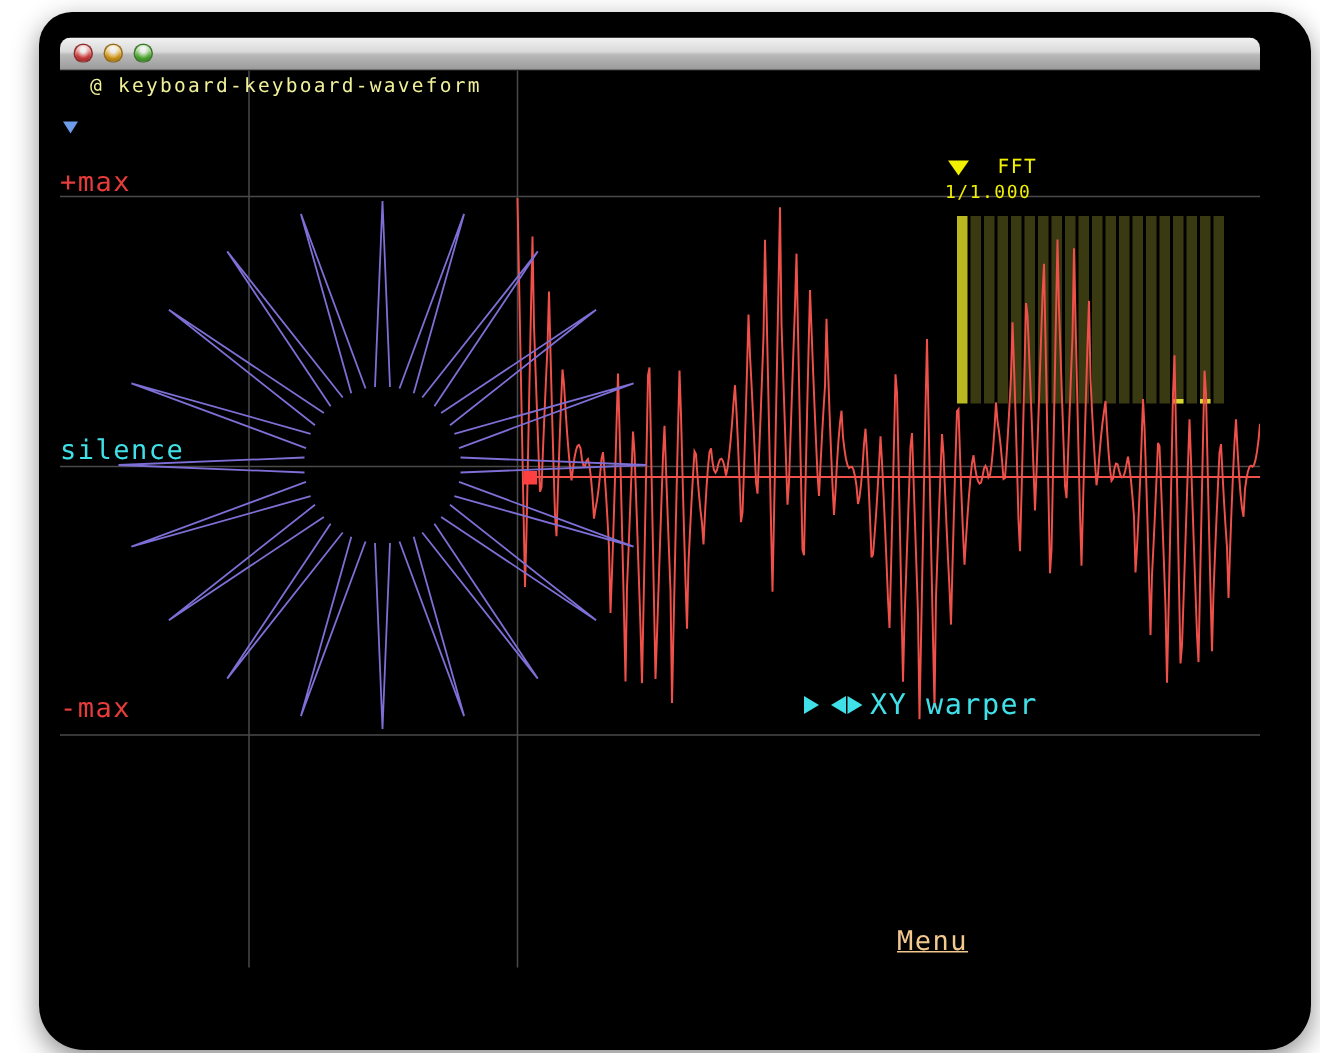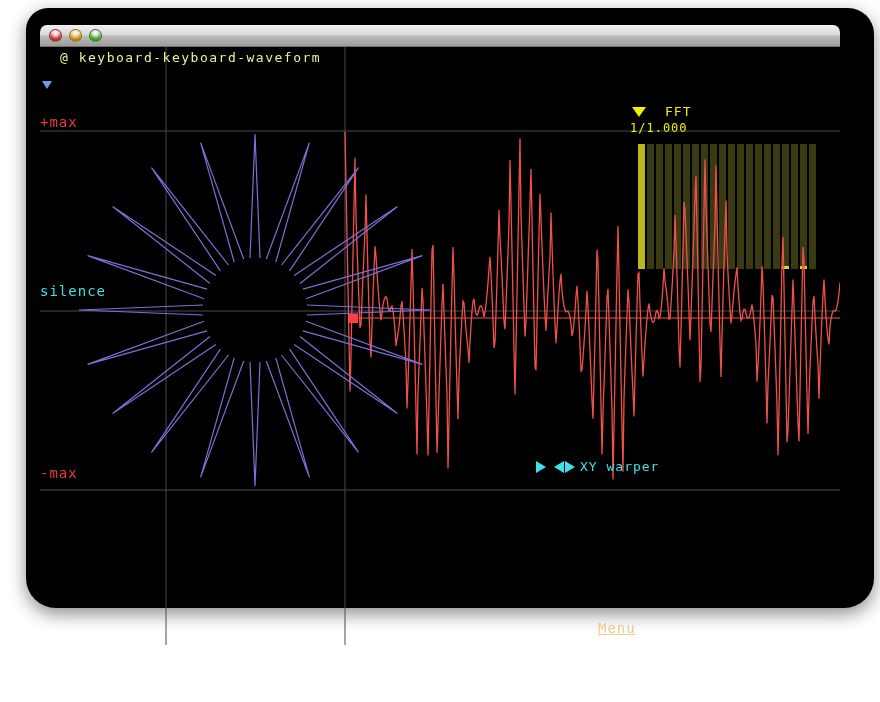--- a/index.html
+++ b/index.html
@@ -3,43 +3,43 @@
 <meta charset="utf-8">
 <style>
   :root{
     --c-red:#e83c3c; --c-coral:#f0504a; --c-cyan:#40e0e8; --c-yellow:#f0f000;
     --c-paleyellow:#f0f09a; --c-peach:#f2c88e; --c-purple:#7d6fd6; --c-blue:#6f9ce8;
     --c-grid:#4a4a4a; --c-bar:#3a3a12; --c-bar-active:#b9b91f; --c-marker:#ff4040;
   }
   *{margin:0;padding:0;box-sizing:border-box;}
   html,body{width:880px;height:702px;background:#ffffff;overflow:hidden;
     font-family:"DejaVu Sans Mono","Liberation Mono",monospace;}
-  .window{position:absolute;left:26px;top:8px;width:848px;height:600px;
+  .window{position:absolute;left:26px;top:8px;width:848px;height:692px;
     background:#000;border-radius:22px 26px 30px 30px;
     box-shadow:0 6px 18px rgba(0,0,0,.45);}
   .titlebar{position:absolute;left:14px;top:17px;width:800px;height:22px;
     border-radius:7px 7px 0 0;
     background:linear-gradient(#f2f2f2 0%,#d9d9d9 45%,#b9b9b9 55%,#9c9c9c 100%);
     border-bottom:1px solid #6f6f6f;}
   .lights{position:absolute;left:9px;top:4px;display:flex;gap:7px;}
   .tl{width:13px;height:13px;border-radius:50%;border:1px solid rgba(0,0,0,.35);
     box-shadow:inset 0 2px 2px rgba(255,255,255,.6), inset 0 -2px 2px rgba(0,0,0,.25);}
   .screen{position:absolute;left:14px;top:39px;width:800px;height:628px;background:transparent;}
   .screen svg{position:absolute;left:0;top:0;}
-  .lbl{position:absolute;font-size:14px;line-height:14px;letter-spacing:1px;white-space:pre;}
+  .lbl{position:absolute;font-size:18px;line-height:14px;letter-spacing:1px;white-space:pre;}
   .patch-title{left:20px;top:4px;color:var(--c-paleyellow);letter-spacing:1.5px;font-size:13px;}
   .plus-max{left:0px;top:68px;color:var(--c-red);}
-  .silence{left:0px;top:237px;color:var(--c-cyan);}
+  .silence{left:0px;top:247px;color:var(--c-cyan);}
   .minus-max{left:0px;top:419px;color:var(--c-red);}
   .menu-btn{left:558px;top:574px;color:var(--c-peach);cursor:pointer;text-decoration:underline;}
   .fft-header{position:absolute;left:592px;top:57px;display:flex;align-items:center;gap:19px;
     color:var(--c-yellow);font-size:13px;letter-spacing:1px;cursor:pointer;}
   .fft-ratio{left:590px;top:74px;color:var(--c-yellow);font-size:12px;letter-spacing:1px;text-align:right;}
   .xy-warper{position:absolute;left:496px;top:412px;display:flex;align-items:center;
-    color:var(--c-cyan);font-size:13px;letter-spacing:1px;}
+    color:var(--c-cyan);font-size:19px;letter-spacing:1px;}
   .tri-down-blue{position:absolute;left:2px;top:34px;width:0;height:0;
     border-left:5px solid transparent;border-right:5px solid transparent;
     border-top:8px solid var(--c-blue);cursor:pointer;}
   .tri-down-yellow{width:0;height:0;border-left:7px solid transparent;
     border-right:7px solid transparent;border-top:10px solid var(--c-yellow);}
   .tri-right{width:0;height:0;border-top:6px solid transparent;
     border-bottom:6px solid transparent;border-left:10px solid var(--c-cyan);}
   .tri-left{width:0;height:0;border-top:6px solid transparent;
     border-bottom:6px solid transparent;border-right:10px solid var(--c-cyan);}
   .xy-warper .g1{margin-right:8px;} .xy-warper .g2{margin-right:1px;}

